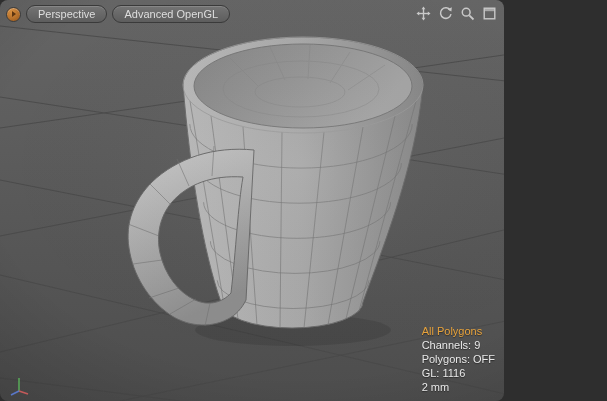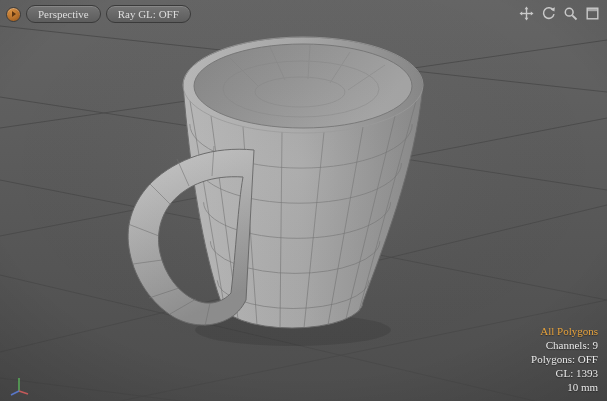--- a/index.html
+++ b/index.html
@@ -1,22 +1,23 @@
 <!DOCTYPE html>
 <html><head>
 <meta charset="utf-8">
 <style>
   html, body { margin: 0; padding: 0; background: #2e2e2e; }
   .viewport {
     position: relative;
-    width: 607px; height: 401px;
+    width: 504px; height: 401px;
     overflow: hidden;
-    font-family: Liberation Serif, serif;
+    font-family: Liberation Sans, sans-serif;
     background: linear-gradient(#656565, #4d4d4d);
     user-select: none;
+    border-radius: 8px;
   }
   .scene { position: absolute; left: 0; top: 0; }
 
   
   .toolbar {
     position: absolute; top: 5px; left: 6px;
     display: flex; align-items: center; gap: 5px;
     z-index: 5;
   }
   .menu-dot {
@@ -44,21 +45,20 @@
   .toolbar-icons {
     position: absolute; top: 6px; right: 7px;
     display: flex; align-items: center; gap: 7px;
     z-index: 5;
   }
   .ticon { width: 15px; height: 15px; display: block; cursor: pointer; opacity: .92; }
 
   
   .status {
     position: absolute; right: 9px; bottom: 7px;
-    text-align: right;
     font-size: 11px; line-height: 14px;
     color: #e9e9e9;
     text-shadow: 0 1px 1px rgba(0,0,0,.45);
     z-index: 5;
   }
   .status .mode { color: #e8a33c; }
 
   
   .axis-gizmo { position: absolute; left: 6px; bottom: 4px; z-index: 5; }
 </style>
@@ -168,21 +168,21 @@
         <line x1="205" y1="326" x2="210" y2="303"></line>
       </g>
     </g>
 
     <rect x="0" y="0" width="607" height="401" fill="url(#vign)"></rect>
   </svg>
 
   <div class="toolbar">
     <div class="menu-dot"></div>
     <div class="pill">Perspective</div>
-    <div class="pill">Ray GL: OFF</div>
+    <div class="pill">Advanced OpenGL</div>
   </div>
 
   <div class="toolbar-icons">
     <svg class="ticon" viewBox="0 0 15 15">
       <g stroke="#d2d2d2" stroke-width="1.4" fill="#d2d2d2">
         <line x1="7.5" y1="3" x2="7.5" y2="12"></line>
         <line x1="3" y1="7.5" x2="12" y2="7.5"></line>
         <path d="M7.5 0.5 L5.6 3.2 L9.4 3.2 Z" stroke="none"></path>
         <path d="M7.5 14.5 L5.6 11.8 L9.4 11.8 Z" stroke="none"></path>
         <path d="M0.5 7.5 L3.2 5.6 L3.2 9.4 Z" stroke="none"></path>
@@ -200,22 +200,22 @@
     <svg class="ticon" viewBox="0 0 15 15">
       <rect x="2.2" y="2.2" width="10.6" height="10.6" fill="none" stroke="#d2d2d2" stroke-width="1.4"></rect>
       <rect x="2.2" y="2.2" width="10.6" height="3" fill="#d2d2d2" opacity="0.7"></rect>
     </svg>
   </div>
 
   <div class="status">
     <div class="mode">All Polygons</div>
     <div>Channels: 9</div>
     <div>Polygons: OFF</div>
-    <div>GL: 1393</div>
-    <div>10 mm</div>
+    <div>GL: 1116</div>
+    <div>2 mm</div>
   </div>
 
   <svg class="axis-gizmo" width="26" height="26" viewBox="0 0 26 26">
     <line x1="13" y1="20" x2="13" y2="7" stroke="#57a557" stroke-width="1.6"></line>
     <line x1="13" y1="20" x2="22" y2="23" stroke="#c45a5a" stroke-width="1.6"></line>
     <line x1="13" y1="20" x2="5" y2="24" stroke="#5a77c8" stroke-width="1.6"></line>
   </svg>
 
 </div>
 

